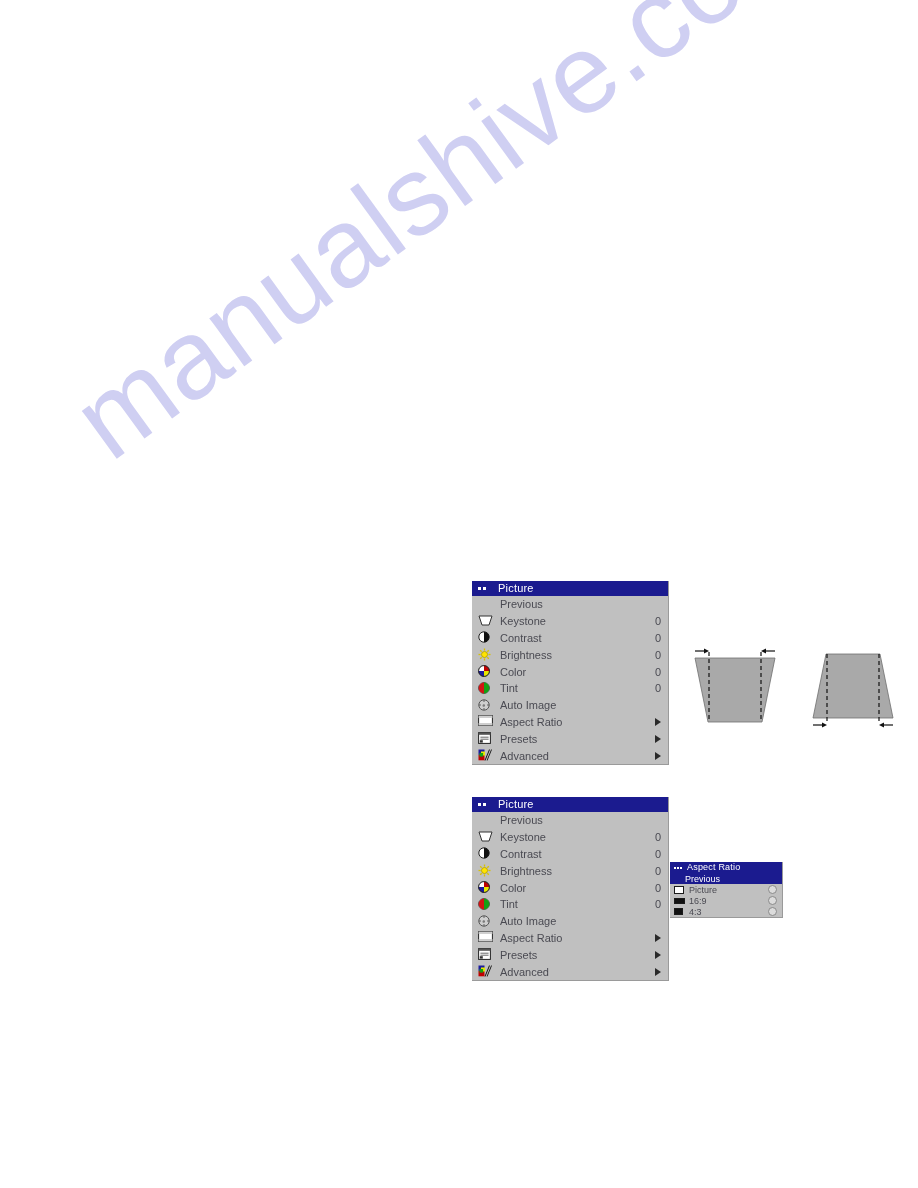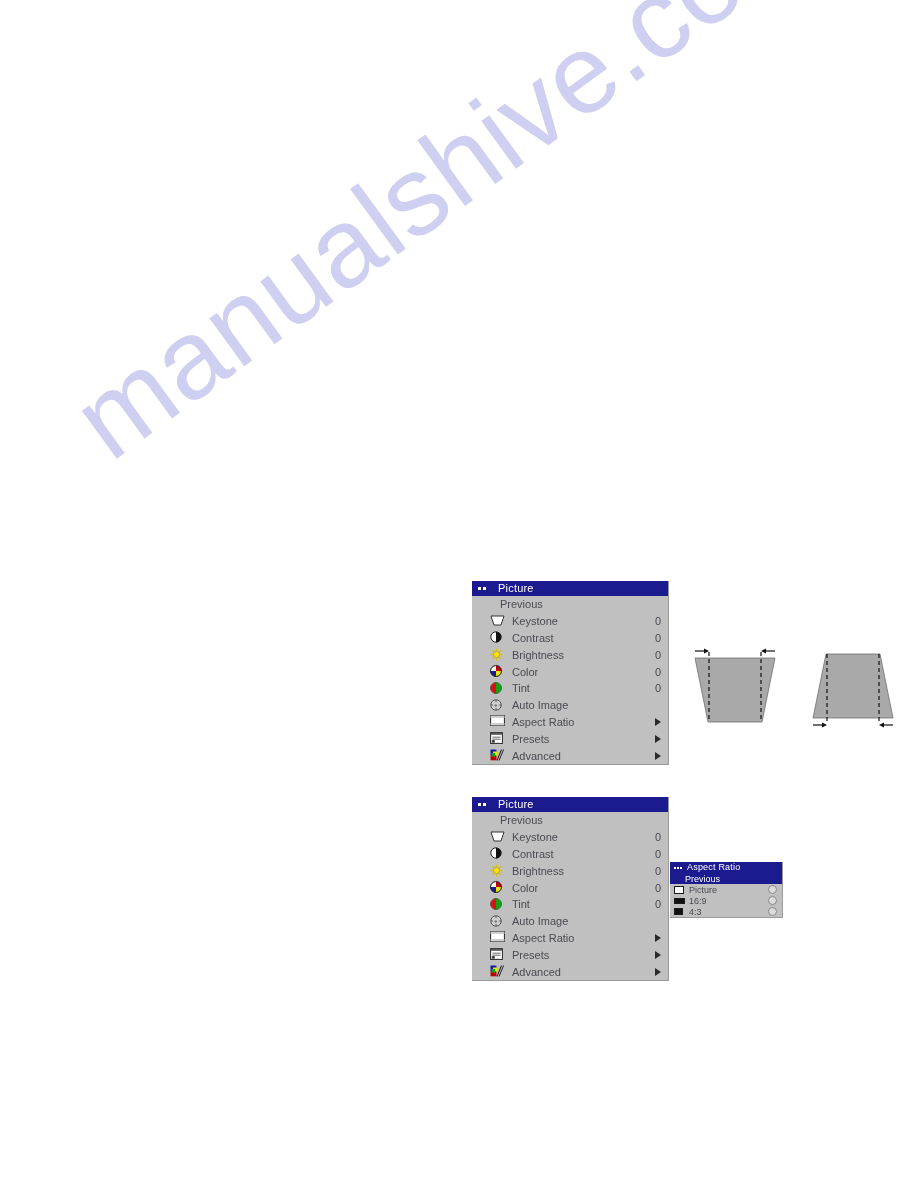--- a/index.html
+++ b/index.html
@@ -67,21 +67,21 @@
     width: 3px;
     height: 3px;
     background: #ffffff;
   }
   .osd-title .label { letter-spacing: .2px; }
 
   .osd-row {
     height: 16.8px;
     display: flex;
     align-items: center;
-    padding-left: 18px;
+    padding-left: 6px;
     padding-right: 7px;
     box-sizing: border-box;
   }
   .osd-row .ico {
     width: 17px;
     height: 13px;
     margin-right: 5px;
     flex: 0 0 17px;
     position: relative;
   }

